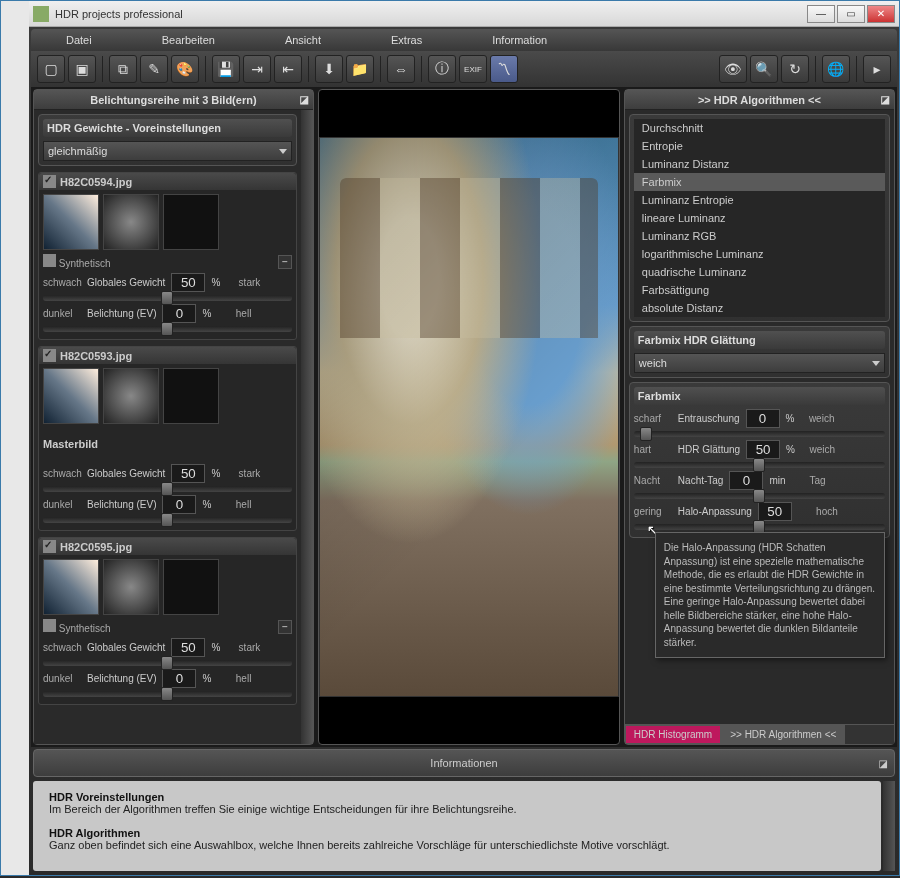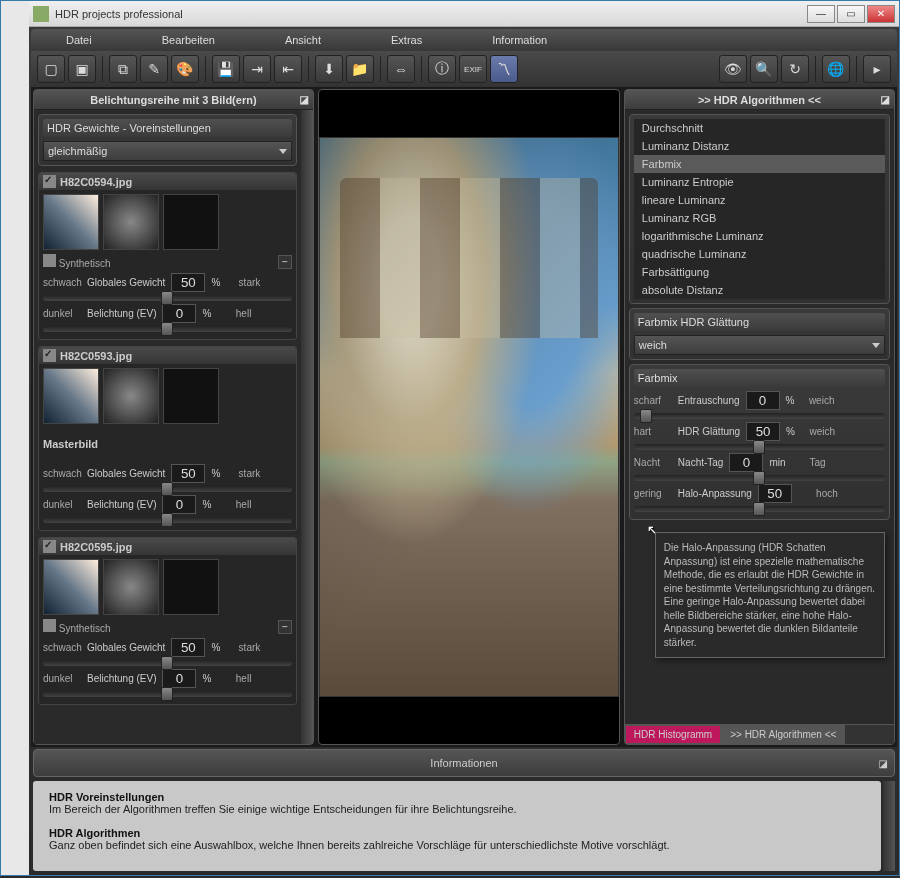--- a/index.html
+++ b/index.html
@@ -21,21 +21,21 @@
 .tspacer { flex: 1; }
 .mainrow { display: flex; height: 660px; gap: 4px; background: #1a1a1a; padding: 2px; }
 .panel { background: linear-gradient(#3c3c3c,#2e2e2e); border: 1px solid #555; border-radius: 4px; display:flex; flex-direction:column; }
 .panel.left { width: 290px; }
 .panel.center { flex: 1; background: #000; }
 .panel.right { width: 280px; }
 .panelhdr { background: linear-gradient(#555,#3d3d3d); height: 20px; display:flex; align-items:center; justify-content:center; font-weight:bold; color:#ddd; border-bottom:1px solid #222; position:relative; }
 .panelhdr .x { position:absolute; right:4px; font-size:10px; }
 .panelbody { flex:1; overflow:auto; padding:4px; background:#2a2a2a; }
 .section { background: linear-gradient(#3a3a3a,#303030); border:1px solid #555; border-radius:4px; margin-bottom:6px; padding:4px; }
-.sechdr { font-weight:normal; color:#ddd; margin-bottom:4px; background:linear-gradient(#505050,#3a3a3a); padding:3px 4px; border-radius:3px; }
+.sechdr { font-weight:bold; color:#ddd; margin-bottom:4px; background:linear-gradient(#505050,#3a3a3a); padding:3px 4px; border-radius:3px; }
 .dropdown { width:100%; background:linear-gradient(#555,#3d3d3d); border:1px solid #222; color:#ddd; padding:3px 4px; display:flex; justify-content:space-between; align-items:center; }
 .dropdown .arrow { border-left:4px solid transparent; border-right:4px solid transparent; border-top:5px solid #ccc; }
 .imgblock { background:#262626; border:1px solid #444; border-radius:3px; margin-bottom:6px; padding:4px; }
 .imgtitle { display:flex; align-items:center; gap:4px; background:linear-gradient(#4a4a4a,#353535); padding:2px 4px; margin:-4px -4px 4px -4px; border-radius:3px 3px 0 0; font-weight:bold; }
 .chk { width:13px; height:13px; background:#888; display:inline-block; position:relative; }
 .chk::after { content:'✓'; color:#222; font-size:10px; position:absolute; top:-1px; left:1px; }
 .chk.off::after { content:''; }
 .thumbs { display:flex; gap:4px; margin-bottom:4px; }
 .thumb { width:56px; height:56px; background:#111; border:1px solid #444; }
 .thumb.p1 { background: linear-gradient(45deg,#123,#678,#fed); }
@@ -277,20 +277,21 @@
 
       <div class="panel right" style="position:relative">
         <div class="panelhdr">
           <span>&gt;&gt; HDR Algorithmen &lt;&lt;</span>
           <span class="x">◪</span>
         </div>
         <div class="panelbody" style="padding:0">
           <div class="section" style="margin:4px">
             <div class="algolist" id="algolist">
                 <div>Durchschnitt</div>
+                <div>Entropie</div>
                 <div>Luminanz Distanz</div>
                 <div class="sel">Farbmix</div>
                 <div>Luminanz Entropie</div>
                 <div>lineare Luminanz</div>
                 <div>Luminanz RGB</div>
                 <div>logarithmische Luminanz</div>
                 <div>quadrische Luminanz</div>
                 <div>Farbsättigung</div>
                 <div>absolute Distanz</div>
               </div>

